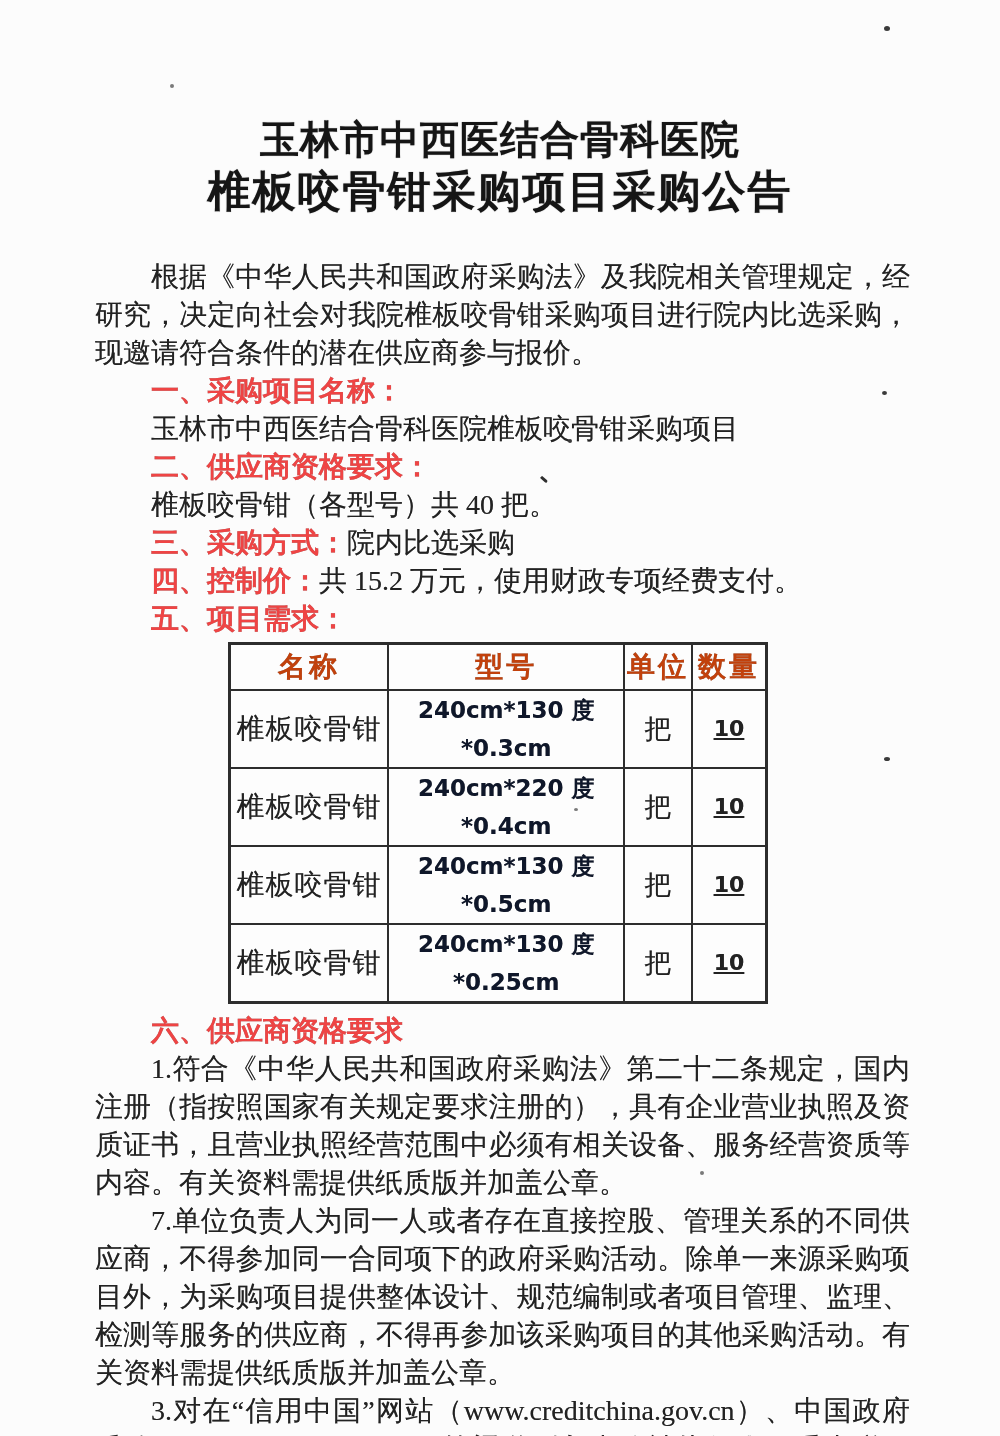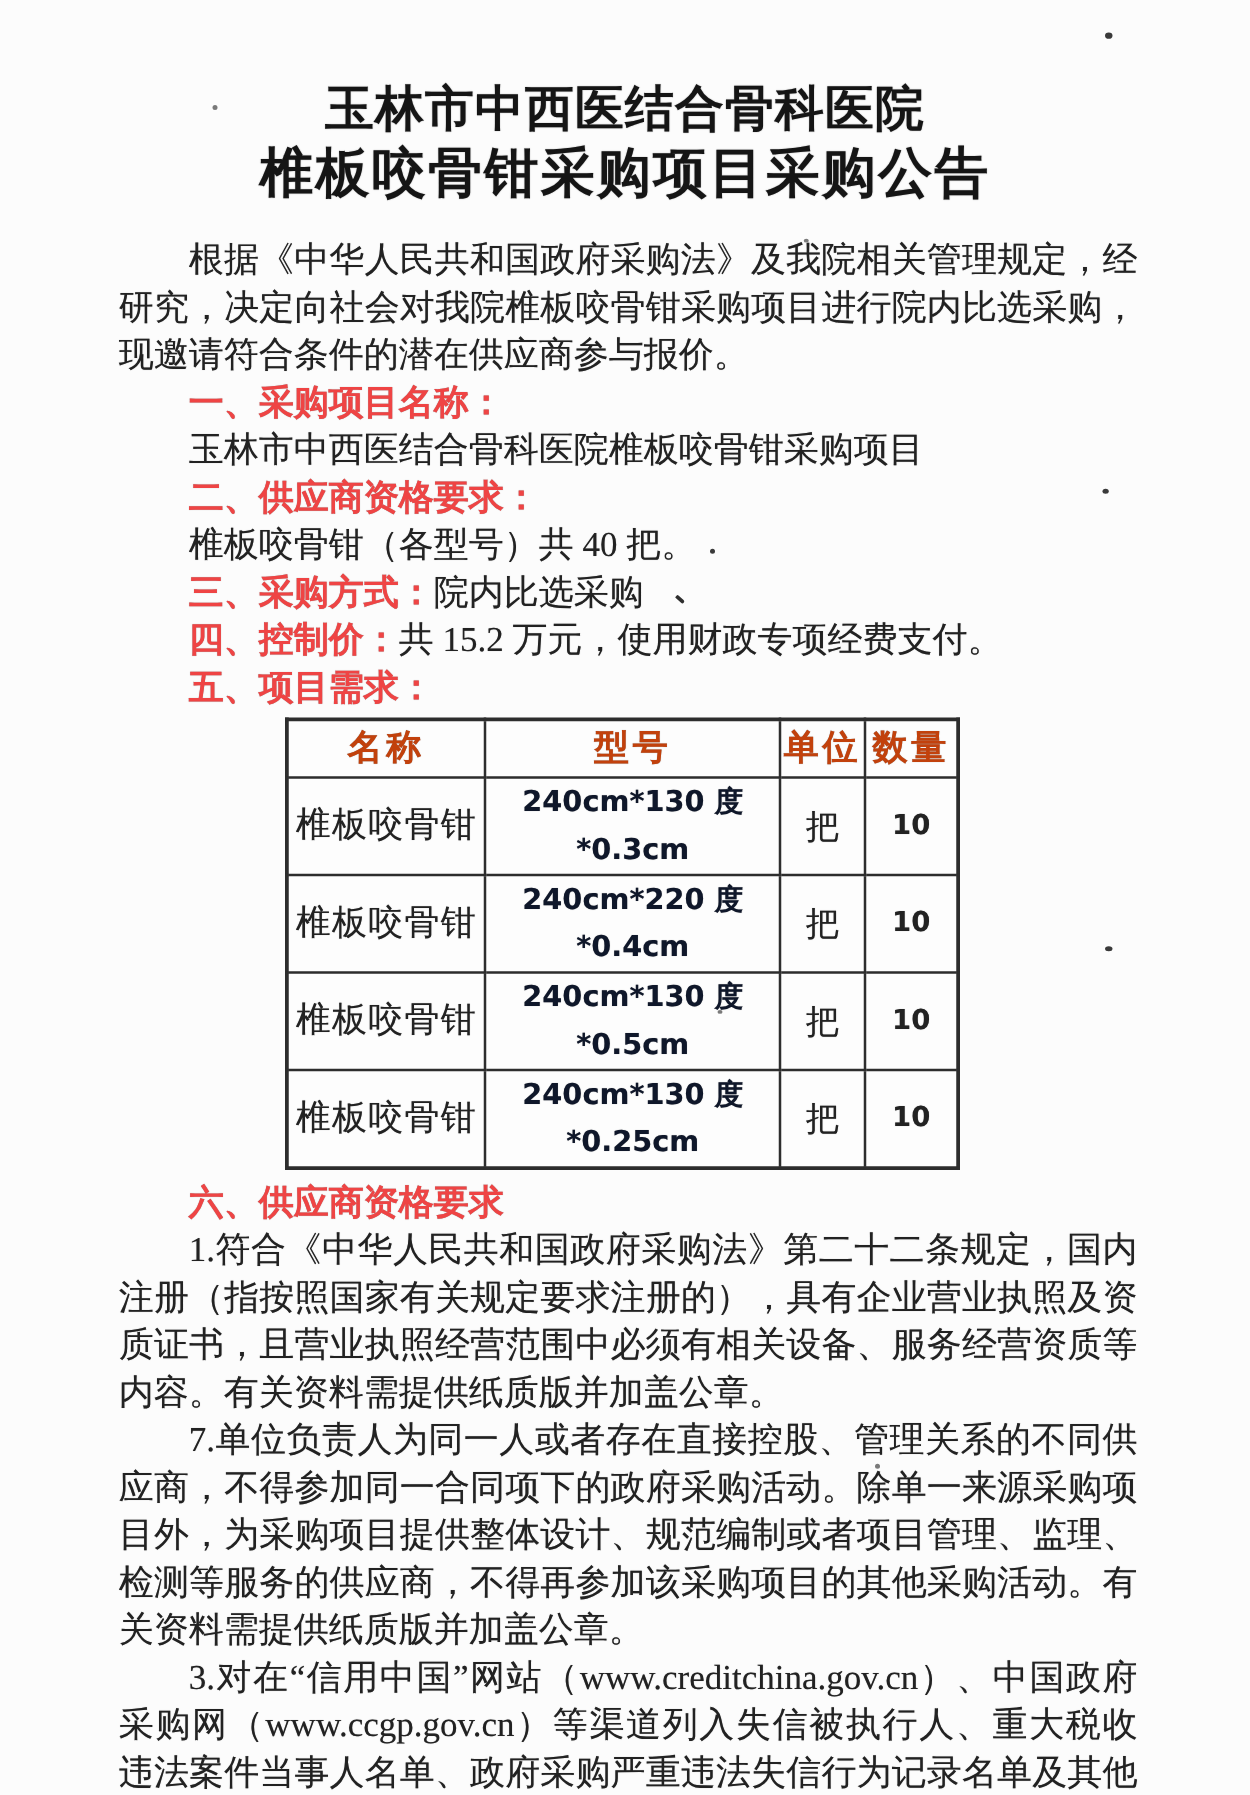--- a/index.html
+++ b/index.html
@@ -9,41 +9,41 @@
   }
   .page {
     position: relative;
     width: 1000px;
     height: 1436px;
     background: #fcfcfc;
     overflow: hidden;
     color: #222;
   }
   .title-block {
-    margin-top: 62px;
+    margin-top: 114px;
     text-align: center;
     font-family: "Liberation Serif", "DejaVu Serif", serif;
     font-weight: 700;
     color: #151515;
     text-shadow: 0 0 1px rgba(20,20,20,0.45);
   }
   .title-line-1 { font-size: 39px; line-height: 52px; letter-spacing: 1px; }
   .title-line-2 { font-size: 43px; line-height: 52px; letter-spacing: 2px; }
   .content {
     padding: 0 90px 0 95px;
     font-size: 28px;
     line-height: 38px;
     text-shadow: 0 0 0.6px rgba(30,30,30,0.5);
   }
   .para {
     margin: 0;
     text-align: justify;
     text-indent: 2em;
   }
-  .intro { margin-top: 24px; }
+  .intro { margin-top: 40px; }
   .line {
     margin: 0;
     text-indent: 2em;
     text-align: justify;
   }
   .h {
     font-family: Liberation Serif, serif;
     font-weight: 700;
     color: #ef4444;
   }
@@ -78,20 +78,21 @@
     font-family: "DejaVu Sans", "Liberation Sans", sans-serif;
     font-size: 23px;
     font-weight: 600;
     color: #0f172a;
   }
   .td-unit { font-size: 27px; font-family: "Liberation Serif", "DejaVu Serif", serif; }
   .td-qty {
     font-family: "DejaVu Sans", "Liberation Sans", sans-serif;
     font-size: 22px;
     font-weight: 600;
+    text-decoration: underline;
   }
   .speck {
     position: absolute;
     background: #3a3a3a;
     border-radius: 50%;
     pointer-events: none;
   }
   .speck.faint { background: #7a7a7a; }
   .stray-tick {
     position: absolute;

